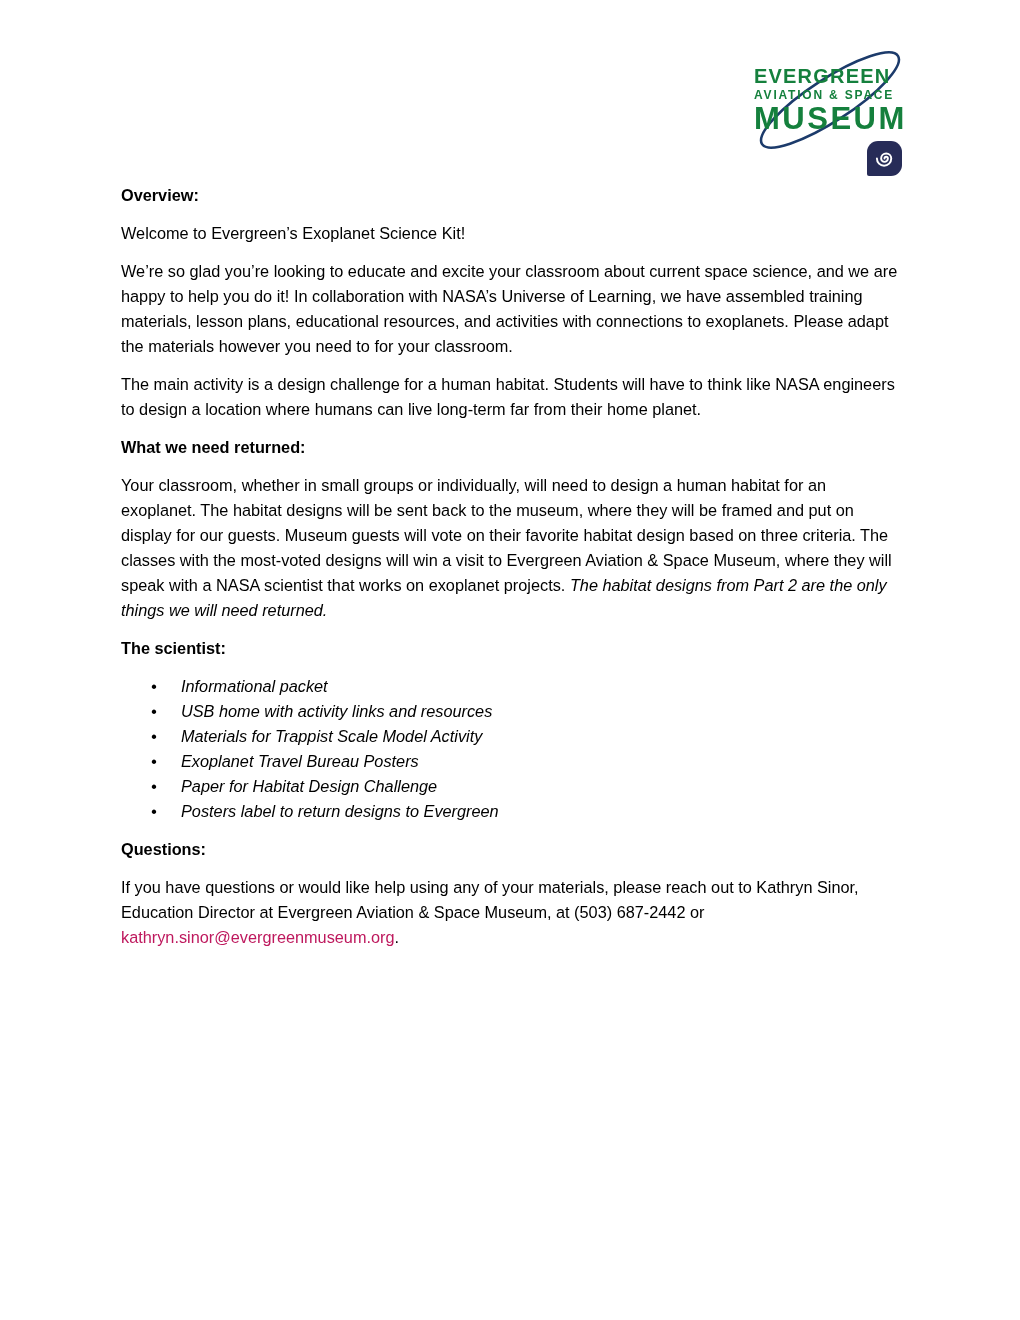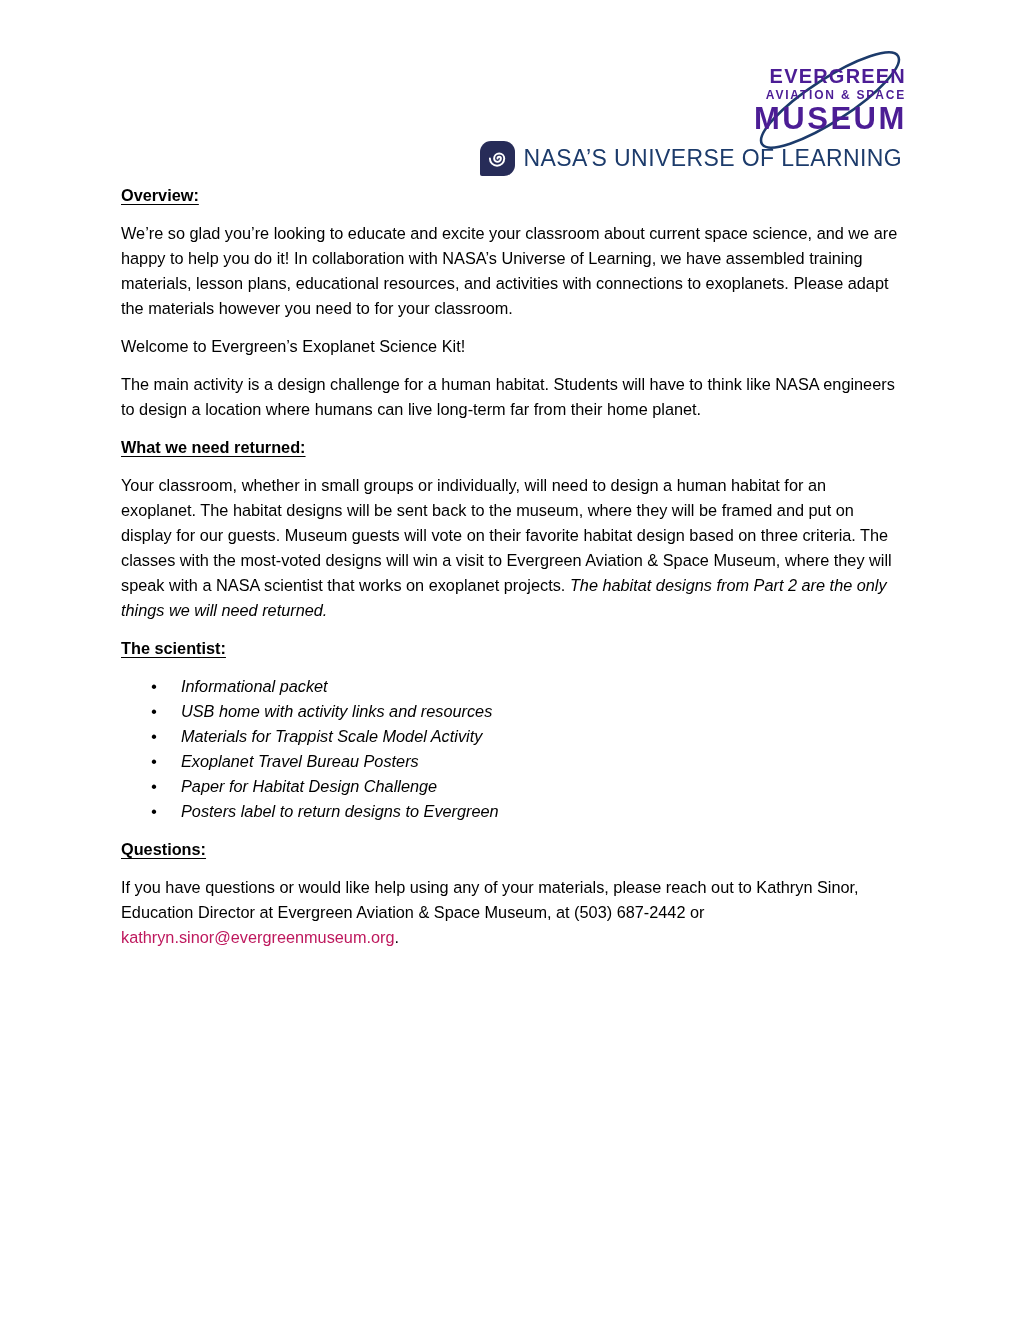--- a/index.html
+++ b/index.html
@@ -14,22 +14,22 @@
     color: #000000;
     overflow: hidden;
   }
   
   header { position: relative; height: 180px; }
   .evergreen-logo {
     position: absolute;
     top: 66px;
     right: 114px;
     width: 152px;
-    text-align: right;
-    color: #4c1d95;
+    text-align: left;
+    color: #15803d;
     line-height: 1;
   }
   .orbit-svg {
     position: absolute;
     top: -22px;
     left: -22px;
     width: 196px;
     height: 112px;
     pointer-events: none;
   }
@@ -59,21 +59,20 @@
   }
   
   main {
     padding: 3px 119px 0 121px;
     font-size: 16.3px;
     line-height: 25px;
   }
   .doc-heading {
     font-size: 16.3px;
     font-weight: bold;
-    text-decoration: underline;
     text-underline-offset: 3px;
     margin: 0 0 13px 0;
   }
   p { margin: 0 0 13px 0; }
   .italic { font-style: italic; }
   ul.materials-list { list-style: none; margin: 0 0 13px 0; }
   ul.materials-list li {
     position: relative;
     padding-left: 60px;
     line-height: 25px;
@@ -105,32 +104,31 @@
       <div class="ev-line2">AVIATION &amp; SPACE</div>
       <div class="ev-line3">MUSEUM</div>
     </div>
 
     <div class="nasa-logo">
       <div class="galaxy-icon">
         <svg width="27" height="27" viewBox="0 0 32 32" xmlns="http://www.w3.org/2000/svg">
           <path d="M16 16 a2 2 0 0 1 4 0 a4 4 0 0 1 -8 0 a6 6 0 0 1 12 0 a8.5 8.5 0 0 1 -17 0" fill="none" stroke="#ffffff" stroke-width="2.3" stroke-linecap="round"></path>
         </svg>
       </div>
-      <div class="nasa-text">NASA’S UNIVERSE OF LEARNING</div>
     </div>
 
   </header>
 
   <main>
 
     <h2 class="doc-heading">Overview:</h2>
 
+    <p><span>Welcome to Evergreen’s Exoplanet Science Kit!</span></p>
+
     <p><span>We’re so glad you’re looking to educate and excite your classroom about current space science, and we are happy to help you do it! In collaboration with NASA’s Universe of Learning, we have assembled training materials, lesson plans, educational resources, and activities with connections to exoplanets. Please adapt the materials however you need to for your classroom.</span></p>
-
-    <p><span>Welcome to Evergreen’s Exoplanet Science Kit!</span></p>
 
     <p><span>The main activity is a design challenge for a human habitat. Students will have to think like NASA engineers to design a location where humans can live long-term far from their home planet.</span></p>
 
     <h2 class="doc-heading">What we need returned:</h2>
 
     <p><span>Your classroom, whether in small groups or individually, will need to design a human habitat for an exoplanet. The habitat designs will be sent back to the museum, where they will be framed and put on display for our guests. Museum guests will vote on their favorite habitat design based on three criteria. The classes with the most-voted designs will win a visit to Evergreen Aviation &amp; Space Museum, where they will speak with a NASA scientist that works on exoplanet projects. </span><span class="italic">The habitat designs from Part 2 are the only things we will need returned.</span></p>
 
     <h2 class="doc-heading">The scientist:</h2>
 
     <ul class="materials-list">

